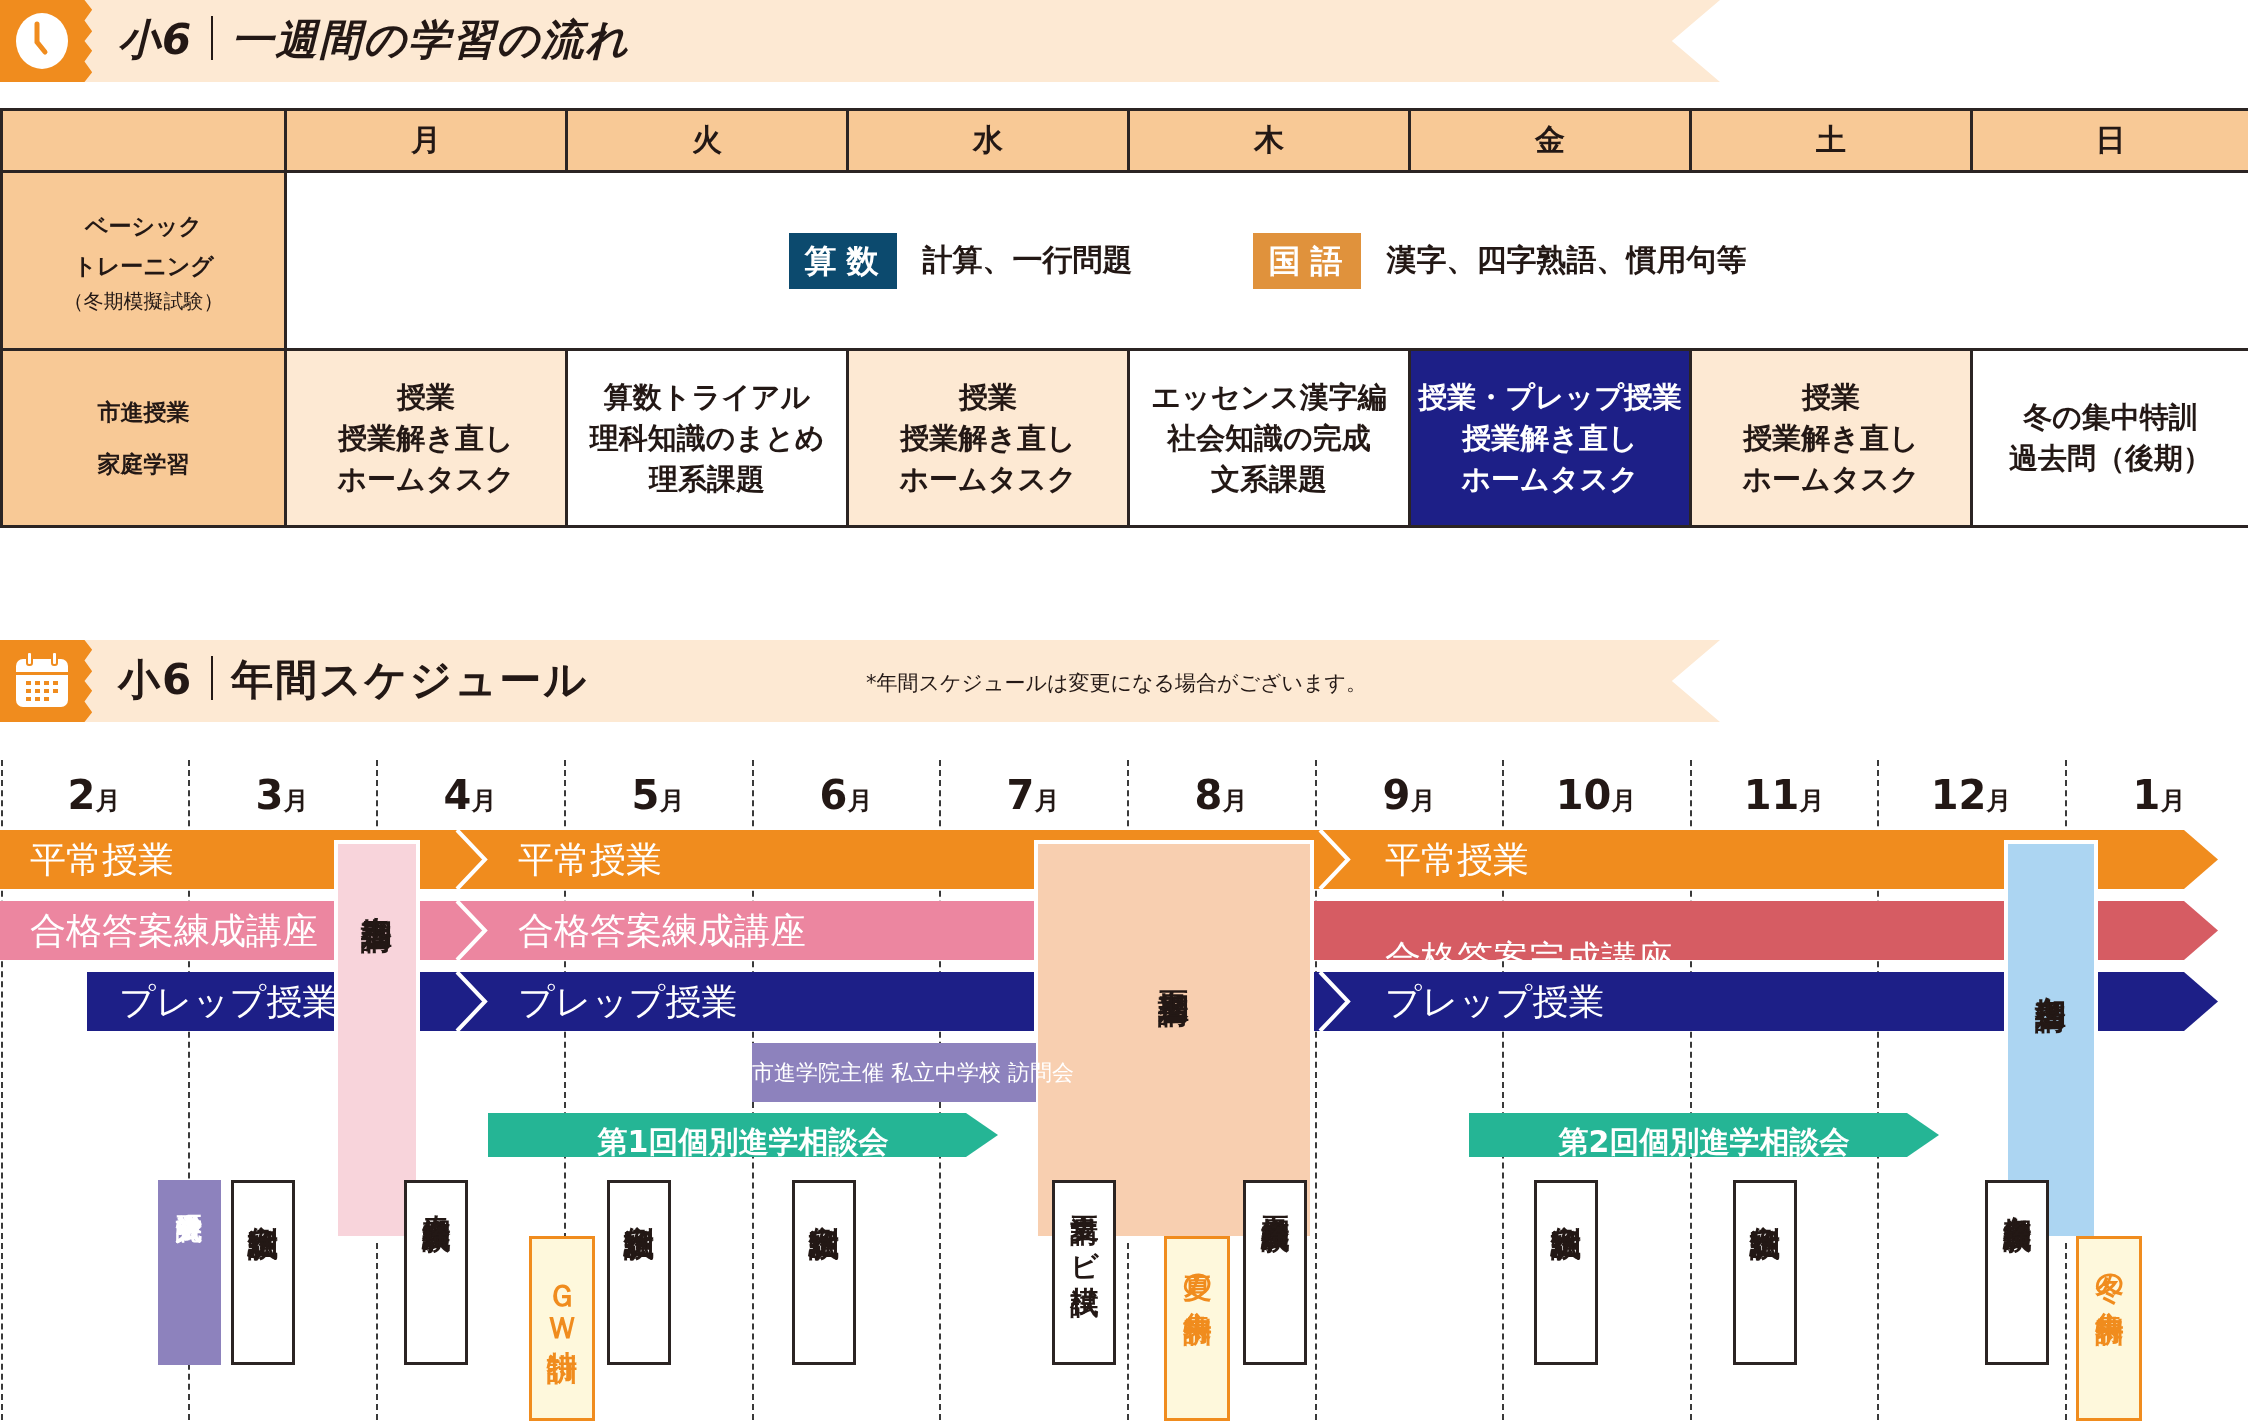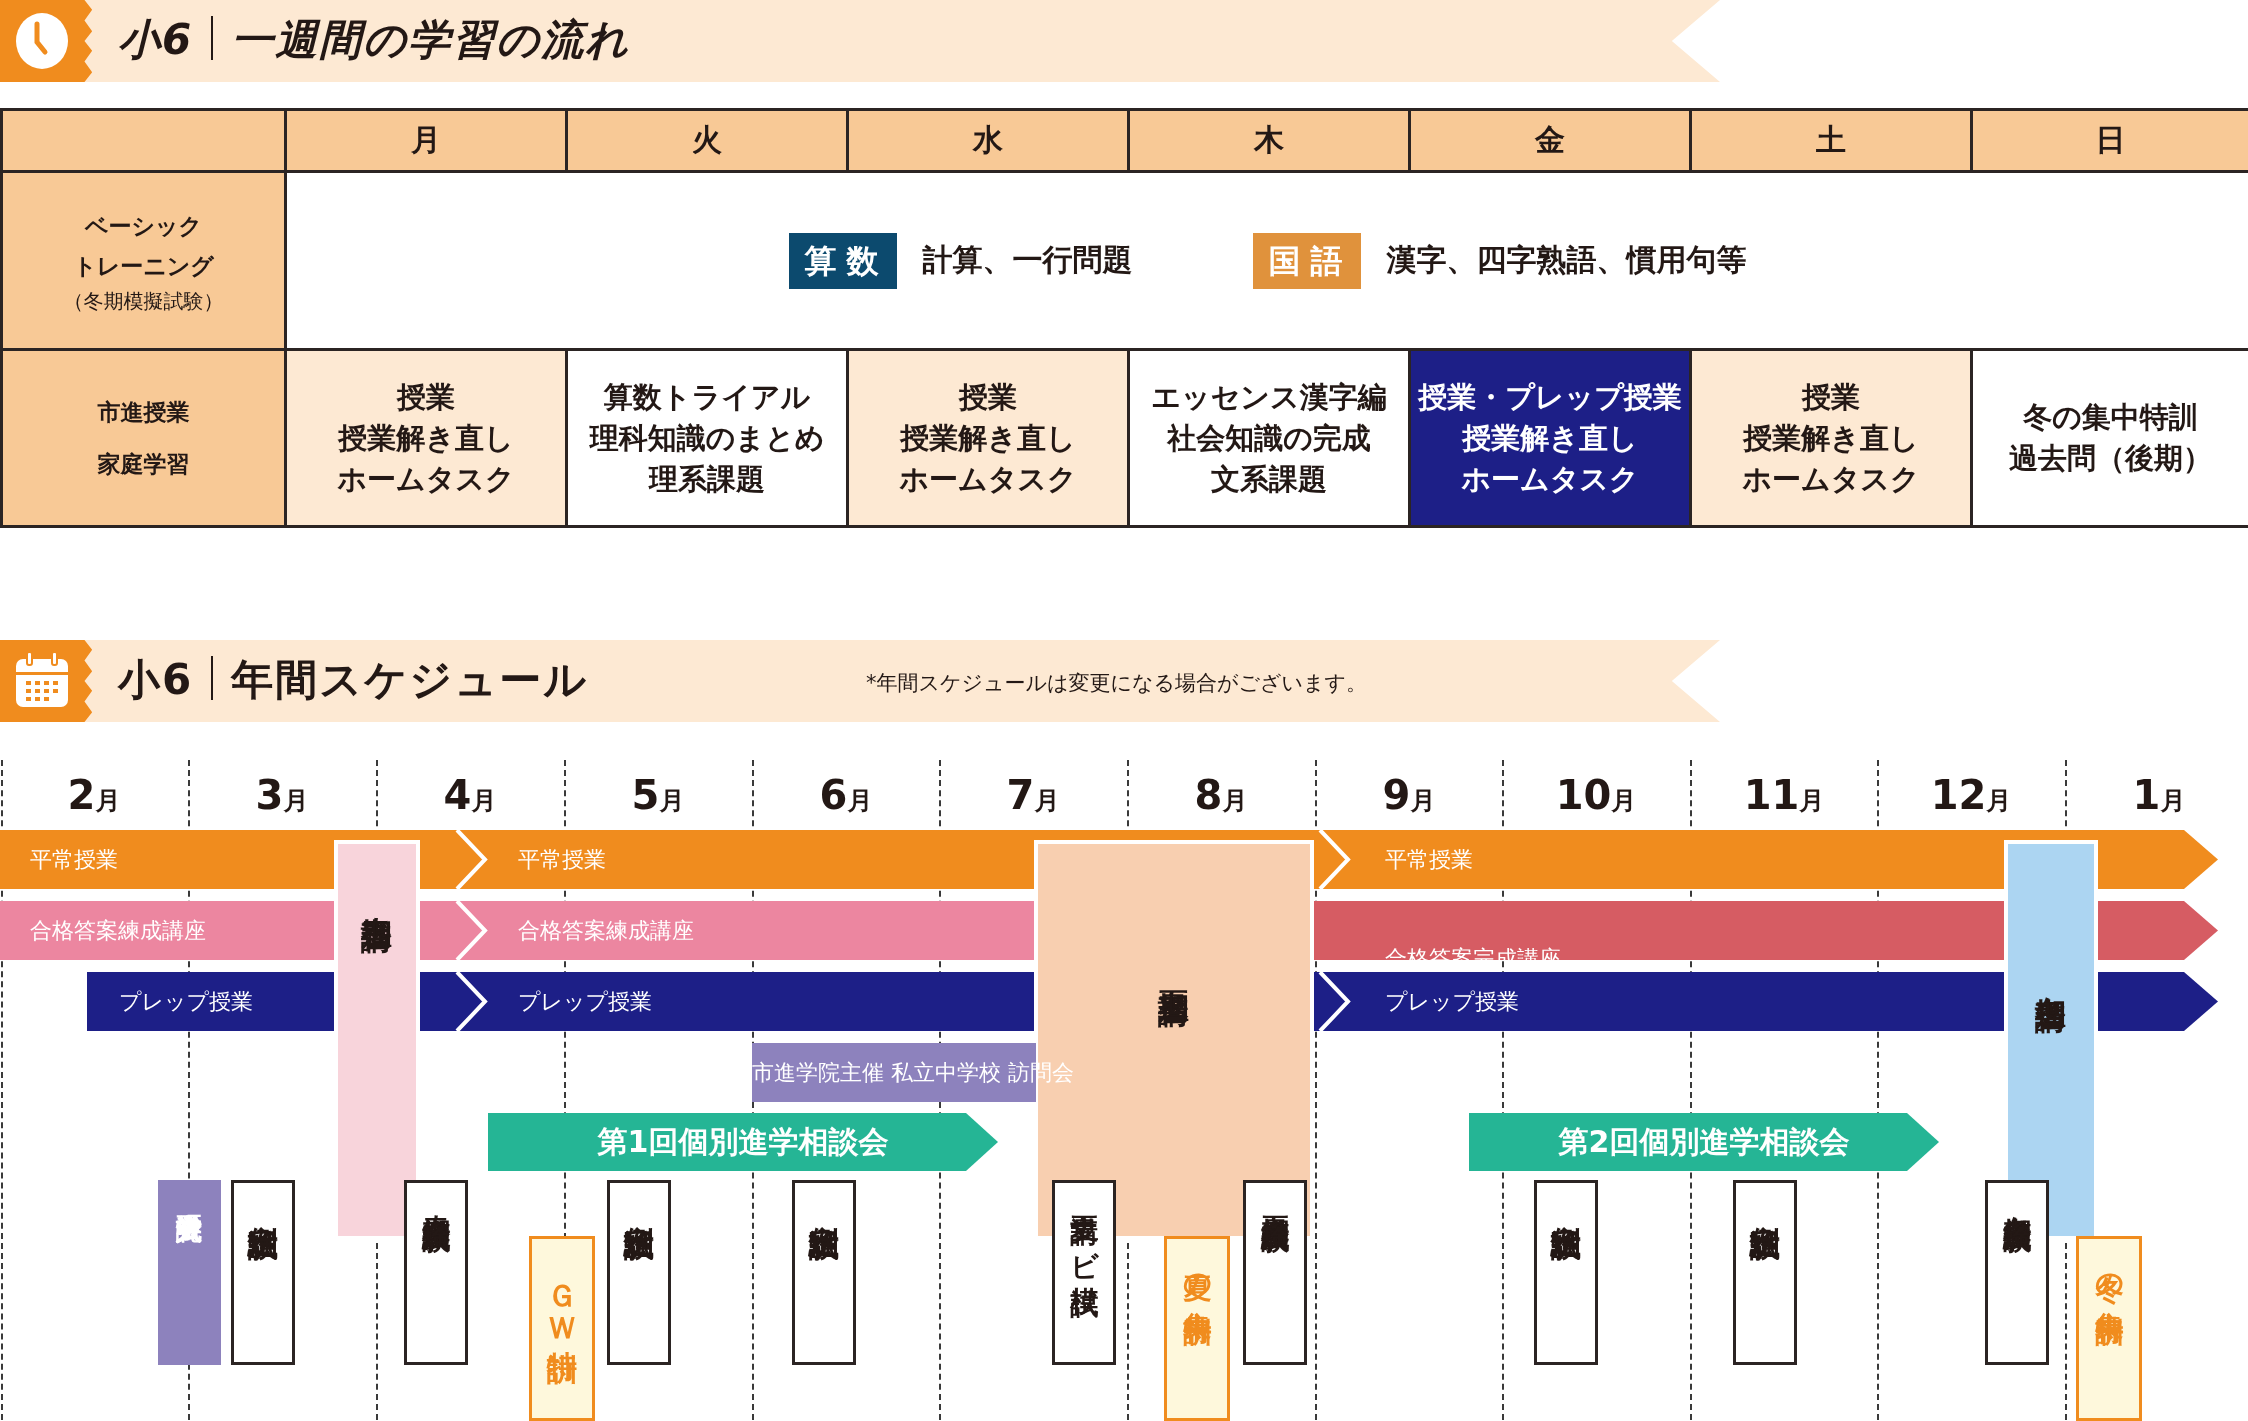--- a/index.html
+++ b/index.html
@@ -32,30 +32,30 @@
   .basic-content { display: flex; justify-content: center; align-items: center; gap: 0; }
   .subj-badge { display: inline-block; color: #fff; font-size: 32px; font-weight: bold; letter-spacing: 10px; padding: 6px 8px 6px 16px; line-height: 44px; }
   .subj-text { font-size: 30px; font-weight: bold; margin-left: 26px; margin-right: 120px; }
   .subj-text.last { margin-right: 0; }
 
   
   .annual { position: absolute; left: 0; top: 760px; width: 2248px; height: 661px; }
   .vline { position: absolute; top: 0; width: 0; height: 660px; border-left: 2px dashed #3a3a3a; }
   .month { position: absolute; top: 10px; width: 188px; text-align: center; font-size: 40px; font-weight: bold; line-height: 50px; }
   .month small { font-size: 25px; }
-  .bar { position: absolute; height: 59px; color: #fff; font-size: 22px; line-height: 59px; white-space: nowrap; }
+  .bar { position: absolute; height: 59px; color: #fff; font-size: 36px; line-height: 59px; white-space: nowrap; }
   .bar span { position: absolute; top: 0; }
   .chev { position: absolute; top: 0; width: 36px; height: 59px; }
   .block { position: absolute; display: flex; flex-direction: column; align-items: center; justify-content: center; }
   .vtext { writing-mode: vertical-rl; text-orientation: upright; font-weight: bold; letter-spacing: 2px; }
   .vbox { position: absolute; border: 3px solid #2b2423; background: #fff; display: flex; justify-content: center; padding-top: 18px; }
   .vbox .vtext { font-size: 30px; line-height: 36px; }
   .obox { position: absolute; border: 3px solid #f08c1e; background: #fef8dc; display: flex; justify-content: center; padding-top: 24px; }
   .obox .vtext { color: #f08c1e; font-size: 30px; line-height: 36px; }
-  .teal { position: absolute; height: 58px; background: #25b595; color: #fff; font-size: 30px; line-height: 58px; text-align: center; font-weight: bold;
+  .teal { position: absolute; height: 44px; background: #25b595; color: #fff; font-size: 30px; line-height: 58px; text-align: center; font-weight: bold;
     clip-path: polygon(0 0, calc(100% - 32px) 0, 100% 50%, calc(100% - 32px) 100%, 0 100%); }
 </style>
 </head>
 <body>
 
 <div class="banner" style="top:0;font-style:italic;">
   <div class="ribbon"></div>
   <div class="icon-box">
     <svg width="64" height="64" viewBox="0 0 64 64">
       <ellipse cx="32" cy="32" rx="26" ry="28" fill="#fff"></ellipse>

